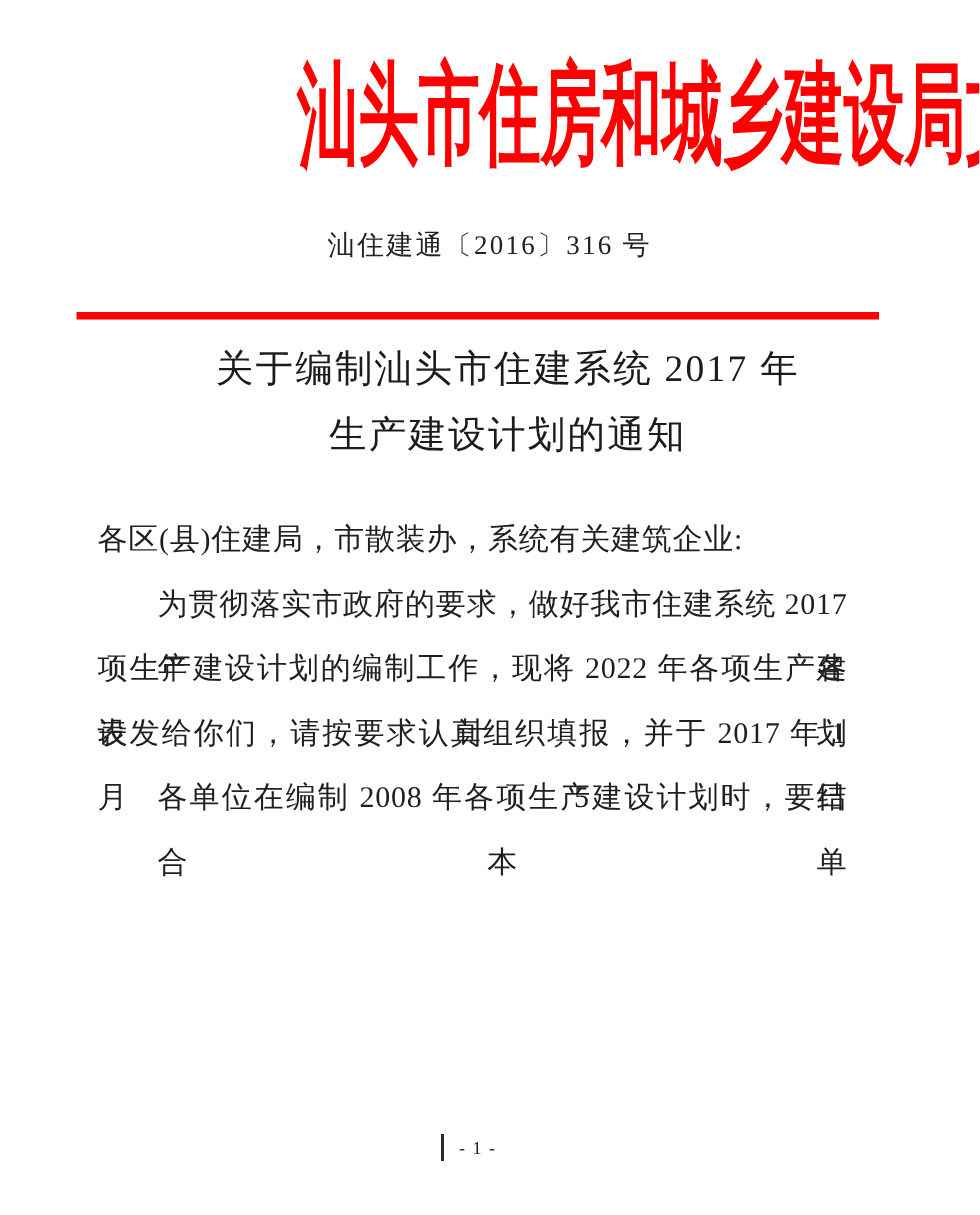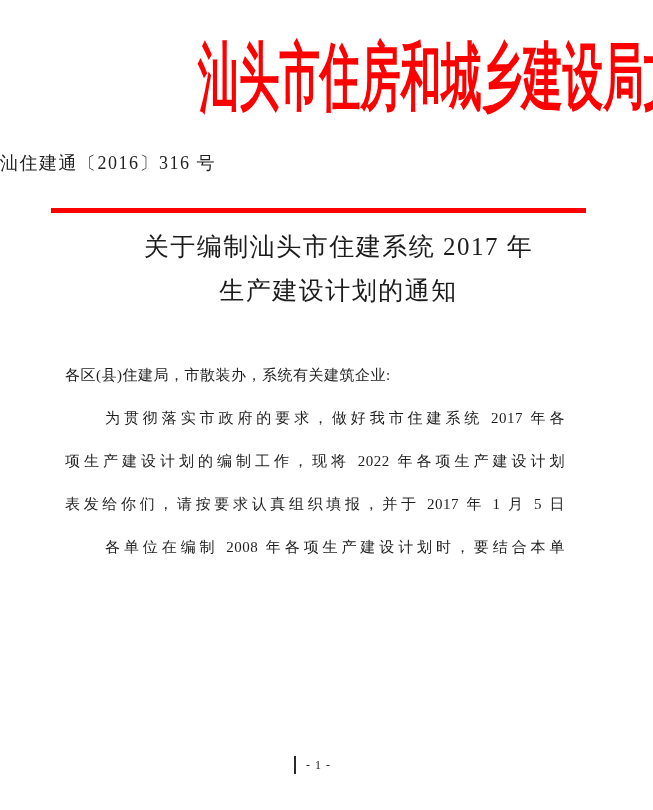--- a/index.html
+++ b/index.html
@@ -37,21 +37,21 @@
     transform: scale(0.57, 1.04);
     transform-origin: center top;
   }
 
   
   .doc-number {
     position: absolute;
     top: 152px;
     left: 0;
     width: 100%;
-    text-align: left;
+    text-align: center;
     font-size: 18px;
     letter-spacing: 1.5px;
     line-height: 22px;
     color: #222222;
   }
 
   
   .red-rule {
     position: absolute;
     top: 208px;
@@ -70,24 +70,24 @@
     text-align: center;
     font-size: 25px;
     line-height: 44px;
     letter-spacing: 1.5px;
     color: #1c1c1c;
   }
 
   
   .body-block {
     position: absolute;
-    top: 354px;
+    top: 339px;
     left: 65px;
     width: 500px;
-    font-size: 15px;
+    font-size: 20px;
     color: #1f1f1f;
     font-family: Liberation Serif, serif;
   }
   .body-line {
     height: 43px;
     line-height: 43px;
     white-space: nowrap;
     letter-spacing: 0.5px;
   }
   .body-line.fill {

